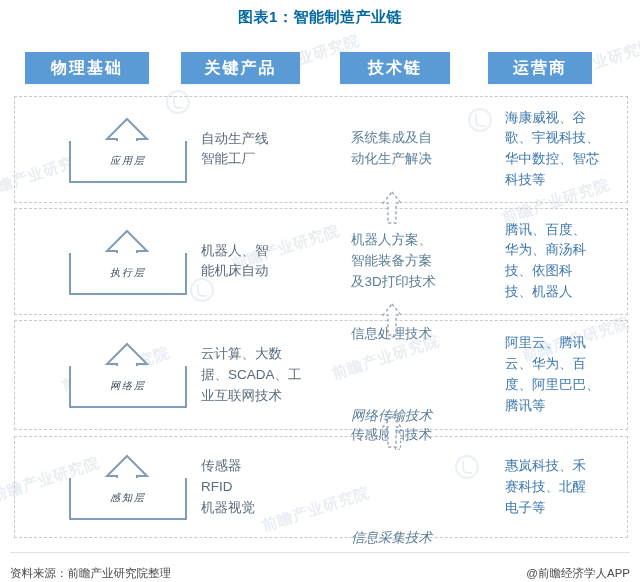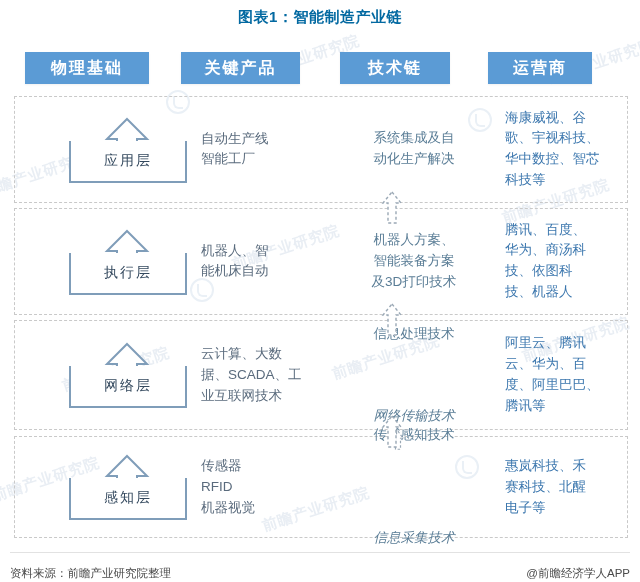--- a/index.html
+++ b/index.html
@@ -58,35 +58,36 @@
   .layer-wrap{position:absolute;left:54px;top:50%;transform:translateY(-50%);
     width:116px;height:66px;}
   .layer-arrow{
     position:absolute;left:50%;top:0;transform:translateX(-50%);
     width:46px;height:30px;
   }
   .layer-box{
     position:absolute;left:0;top:24px;width:114px;height:40px;
     border:2px solid #7f9db9;border-top:none;
     display:flex;align-items:center;justify-content:center;
-    font-size:14px;color:#34495e;letter-spacing:2px;
+    font-size:10px;color:#34495e;letter-spacing:2px;
     background:#ffffff;
+    font-style:italic;
   }
   .layer-box-top-l,.layer-box-top-r{
     position:absolute;top:24px;height:2px;background:#7f9db9;
   }
   .layer-box-top-l{left:0;width:34px;}
   .layer-box-top-r{right:0;width:34px;}
   
   .col{
     position:absolute;top:50%;transform:translateY(-50%);
     font-size:13.5px;line-height:1.55;white-space:pre-line;
   }
   .col-prod{left:186px;width:118px;color:#5a6b7d;}
-  .col-tech{left:336px;width:126px;color:#5a7d96;text-align:center;}
+  .col-tech{left:336px;width:126px;color:#5a7d96;text-align:left;}
   .col-oper{left:490px;width:130px;color:#3c77ae;font-family:Liberation Serif, serif;}
   .col-tech .tline{display:block;}
   .col-tech .gapline{margin-top:40px;display:block;font-style:italic;}
   
   .connector{position:absolute;left:381px;width:22px;height:34px;z-index:4;}
   #conn0{top:190px;}
   #conn1{top:302px;}
   #conn2{top:414px;}
   
   .mini-arrow{position:absolute;left:40px;top:26px;width:14px;height:20px;}

